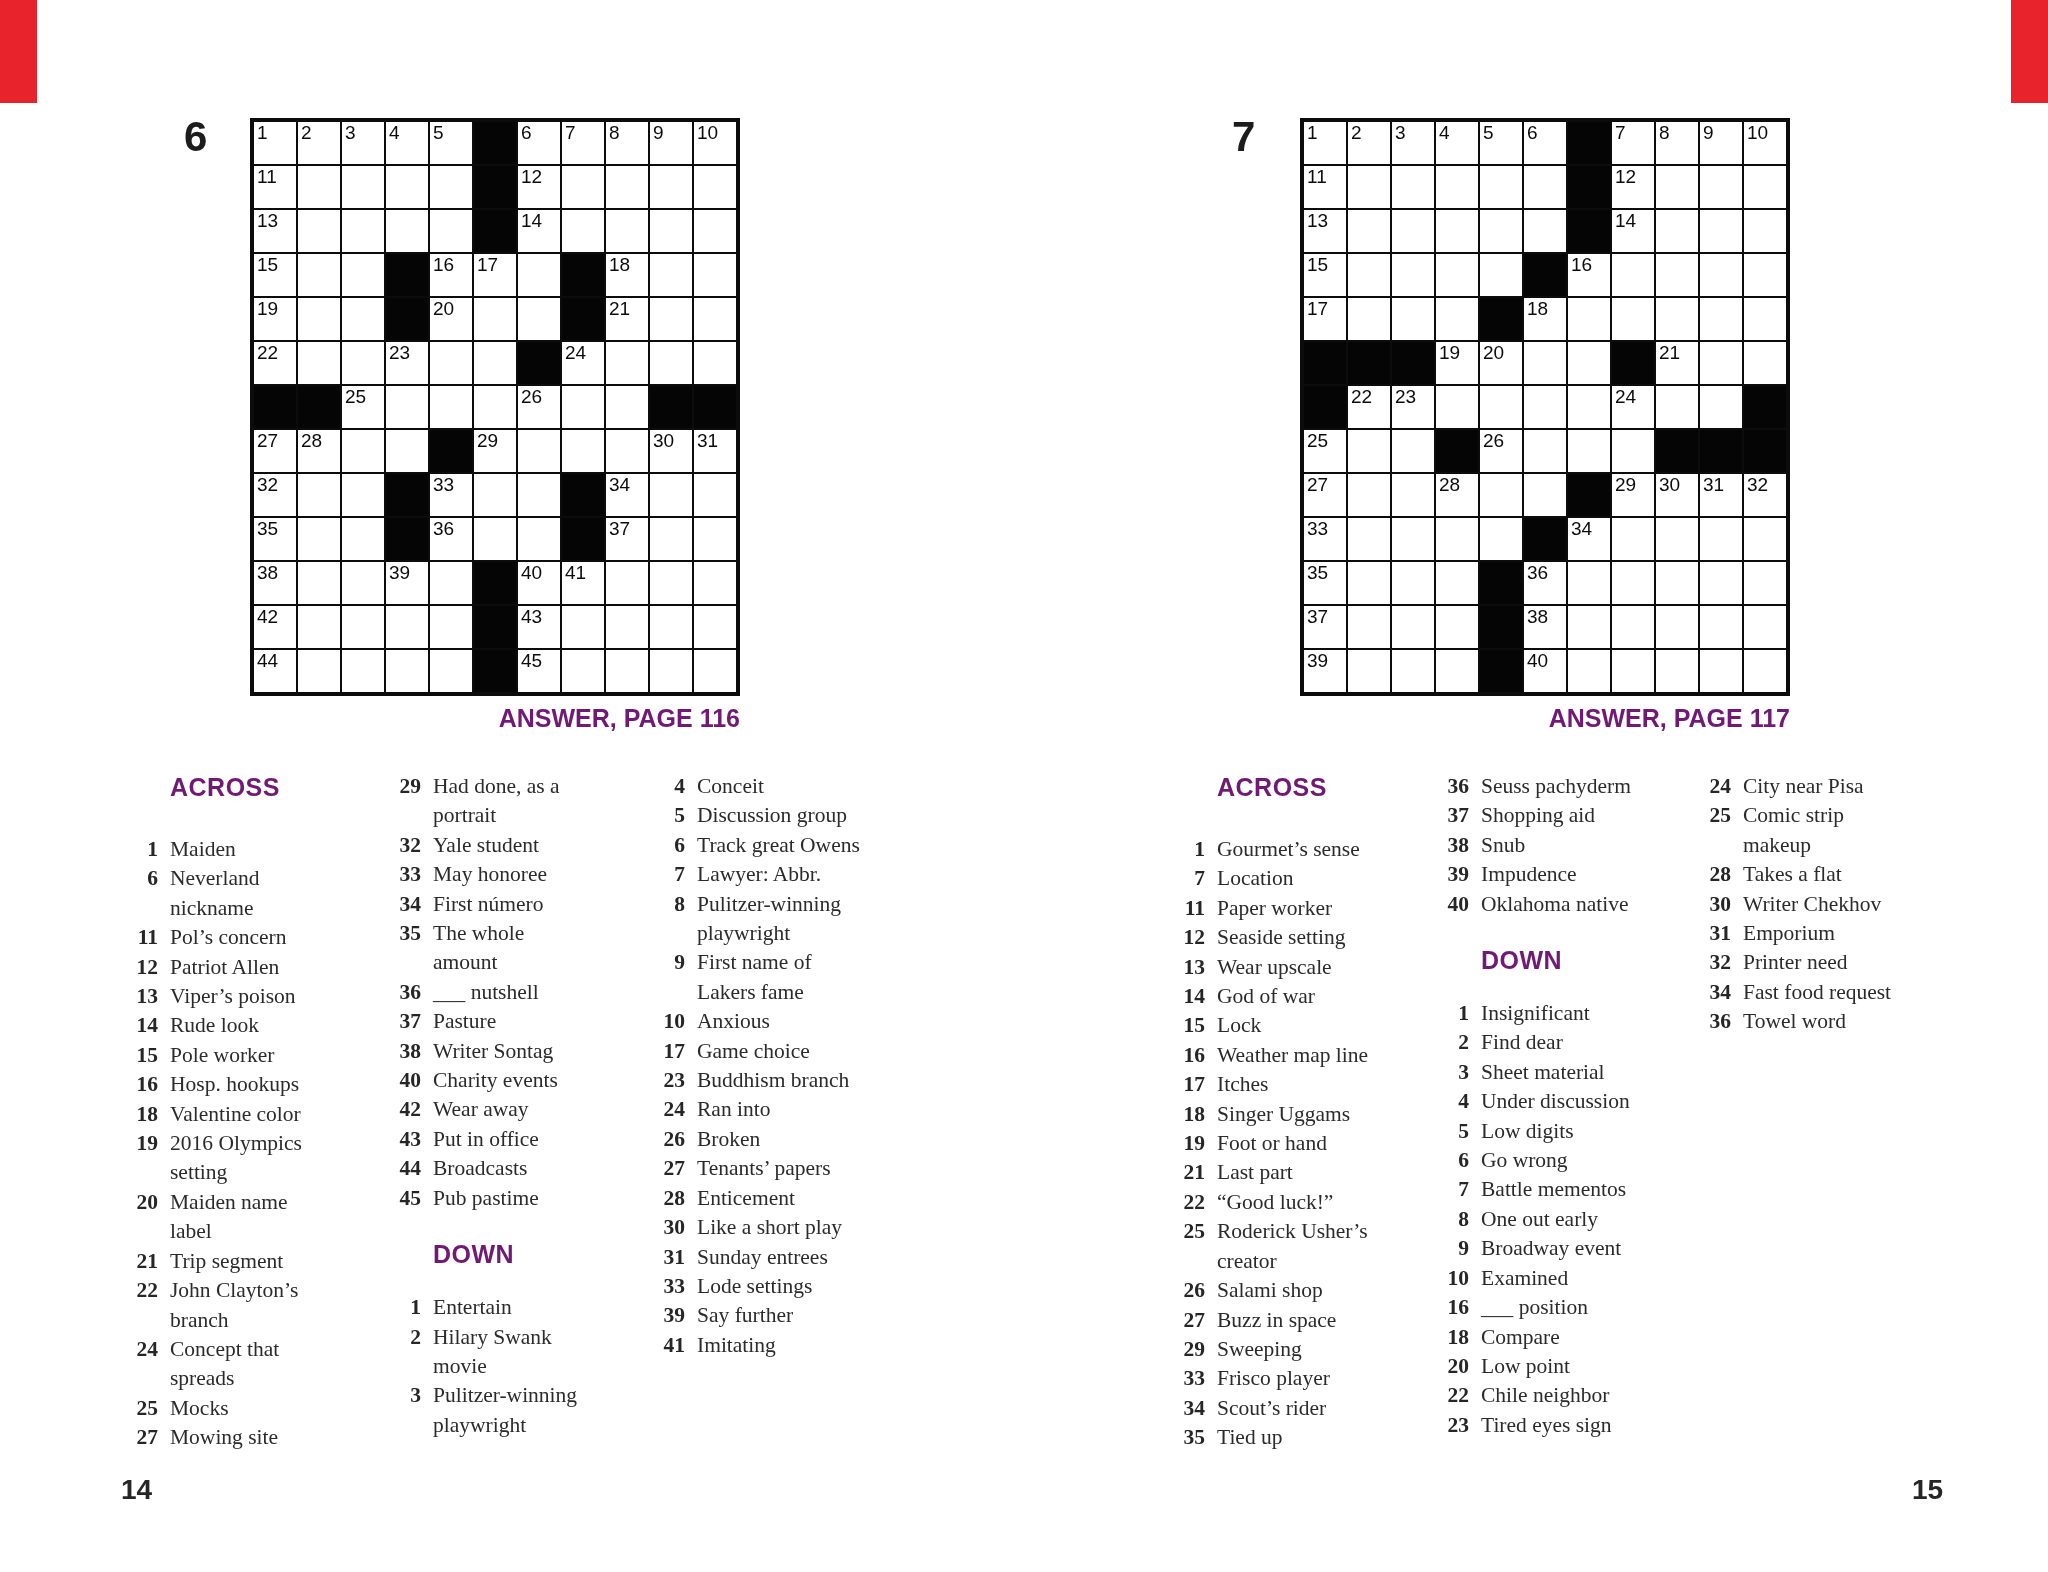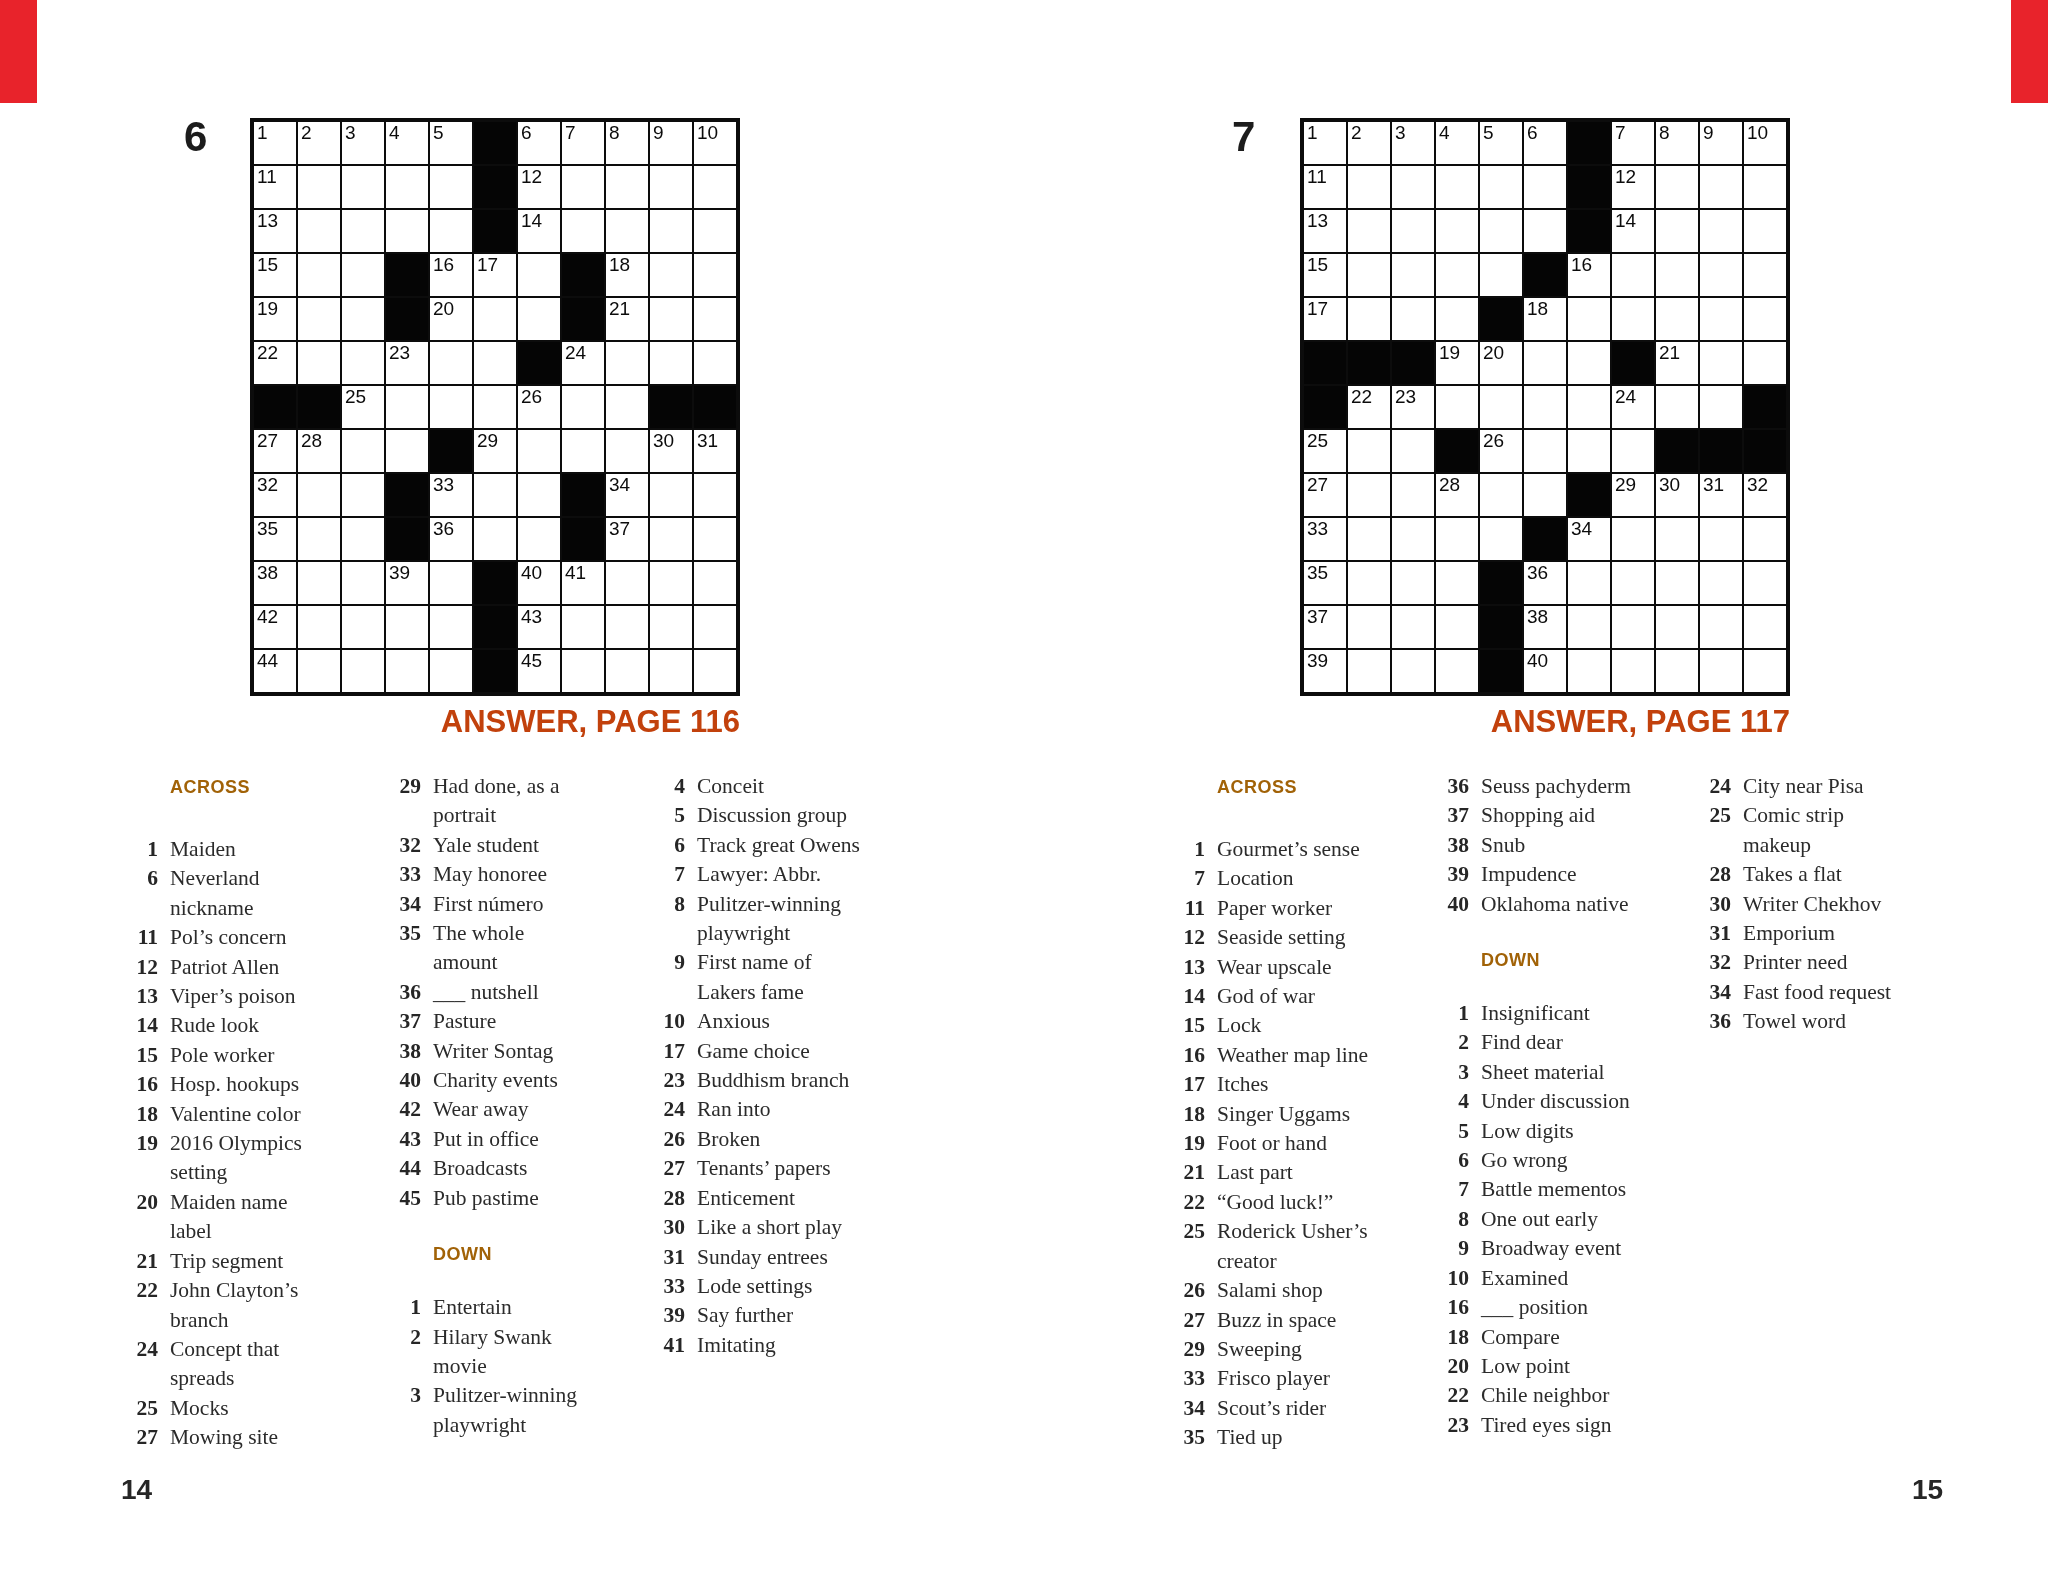--- a/index.html
+++ b/index.html
@@ -28,36 +28,36 @@
   #grid-right{left:1300px;}
   .cell{box-sizing:border-box;border:1px solid #0c0c0c;position:relative;background:#fff;}
   .cell.black{background:#050505;}
   .cellnum{
     position:absolute;top:0px;left:3px;
     font-family:"Liberation Sans", sans-serif;font-size:19px;line-height:22px;color:#0c0c0c;
   }
 
   .answer-note{
     position:absolute;top:704px;width:490px;text-align:right;
-    font-family:"Liberation Sans", sans-serif;font-weight:700;font-size:31px;color:#c2410c;
+    font-family:"Liberation Sans", sans-serif;font-weight:700;font-size:25px;color:#701a75;
   }
   #answer-left{left:250px;}
   #answer-right{left:1300px;}
 
   .clue-col{position:absolute;top:772px;width:265px;}
   #l-col1{left:120px;}
   #l-col2{left:383px;}
   #l-col3{left:647px;}
   #r-col1{left:1167px;}
   #r-col2{left:1431px;}
   #r-col3{left:1693px;}
 
   .section-header{
-    font-family:"Liberation Sans", sans-serif;font-weight:700;font-size:18px;line-height:30px;
-    letter-spacing:0.5px;color:#a16207;margin:0 0 33px 50px;
+    font-family:"Liberation Sans", sans-serif;font-weight:700;font-size:25px;line-height:30px;
+    letter-spacing:0.5px;color:#701a75;margin:0 0 33px 50px;
   }
   .section-header.mid{margin:26px 0 24px 50px;}
 
   .clue{display:flex;font-size:21.5px;line-height:29.4px;}
   .clue .n{flex:0 0 38px;text-align:right;font-weight:700;color:#262626;}
   .clue .t{flex:1;margin-left:12px;white-space:pre-line;color:#2b2b2b;}
 
   .page-num{
     position:absolute;top:1474px;
     font-family:"Liberation Sans", sans-serif;font-weight:700;font-size:28px;color:#262626;

